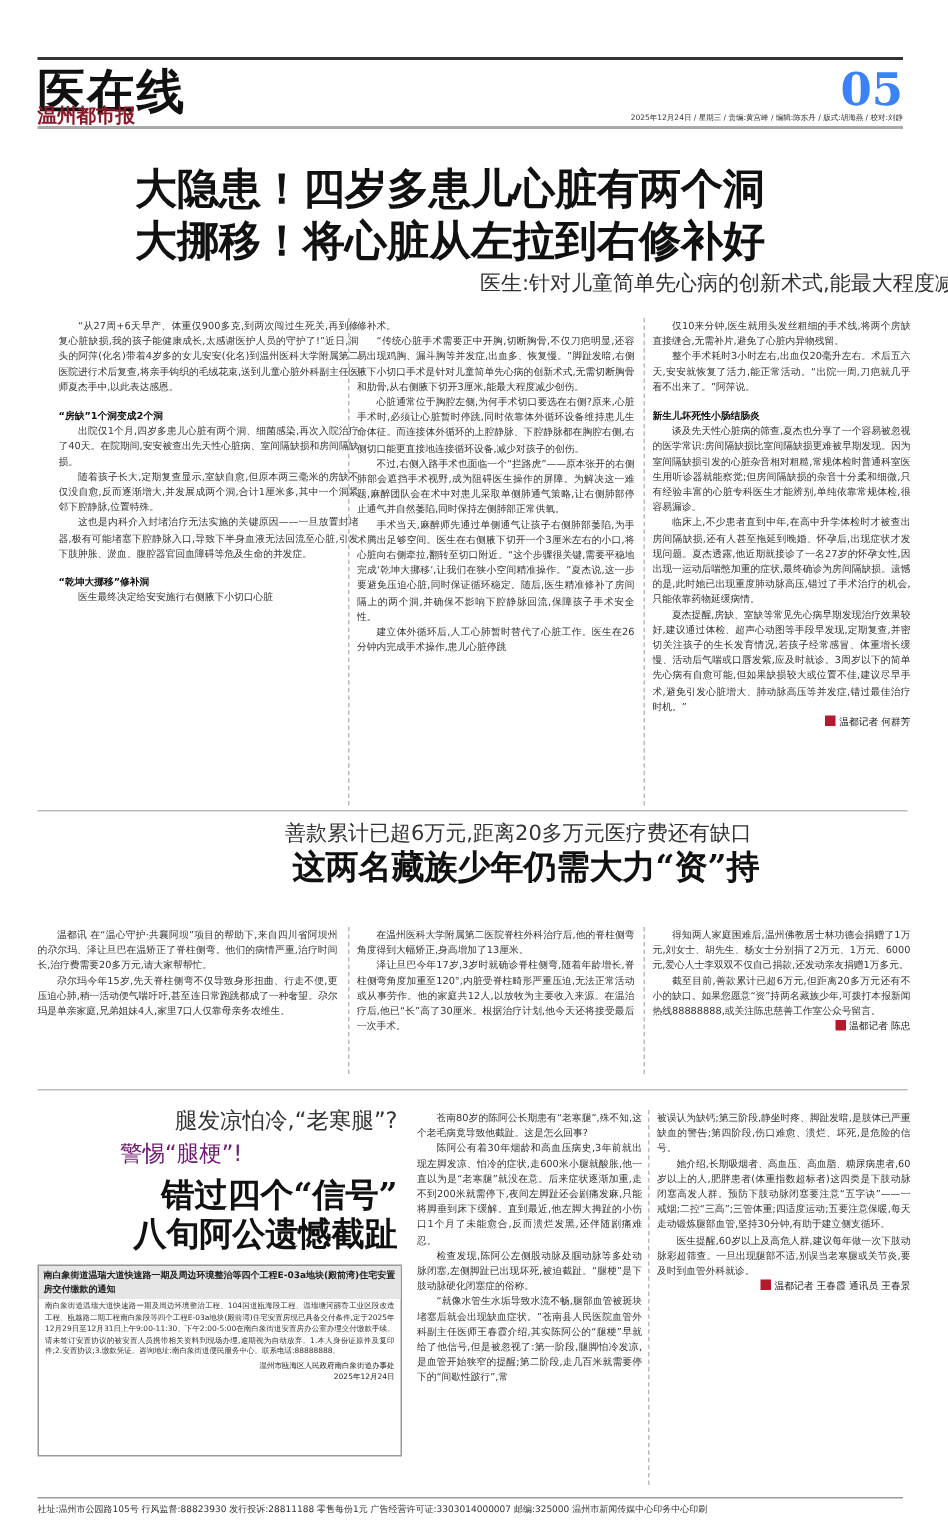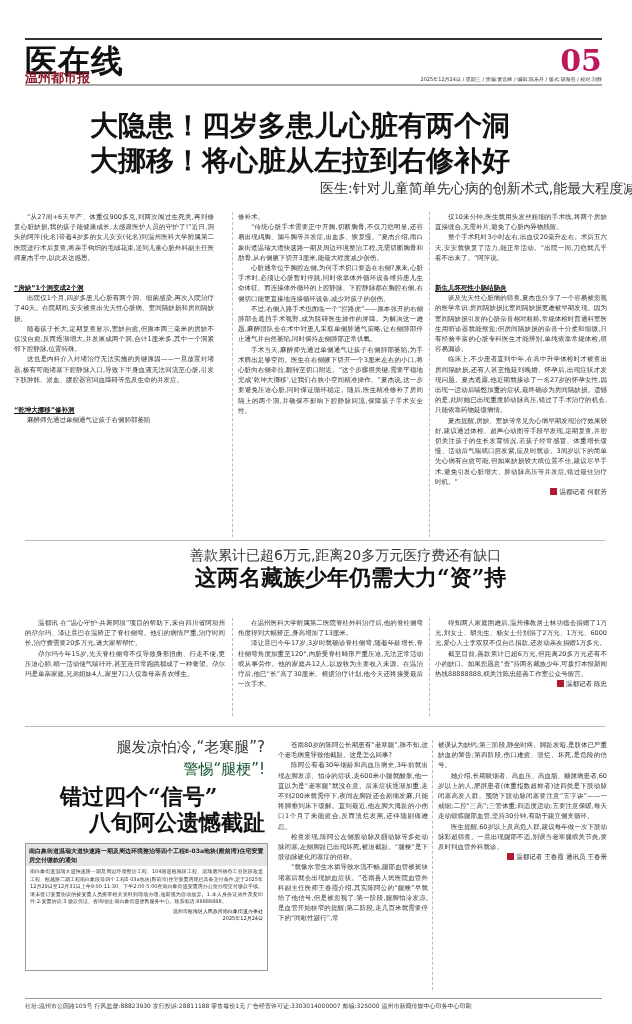--- a/index.html
+++ b/index.html
@@ -2,38 +2,38 @@
 <html><head>
 <meta charset="utf-8">
 <style>
   html,body{margin:0;padding:0;background:#fff;}
   body{width:632px;height:1024px;position:relative;overflow:hidden;font-family:"DejaVu Serif",serif;color:#222;}
   .abs{position:absolute;}
   .rule-top{left:25px;top:38px;width:577px;height:2px;background:#333;}
   .rule-bot{left:25px;top:84px;width:577px;height:2px;background:#aaa;}
   .section{left:25px;top:44px;font-size:32px;font-weight:bold;color:#111;letter-spacing:1px;line-height:34px;}
   .paper{left:25px;top:73px;font-size:13px;font-weight:bold;color:#8b1a2b;line-height:10px;}
-  .pageno{right:30px;top:44px;font-size:30px;font-weight:bold;color:#be185d;line-height:34px;}
+  .pageno{right:30px;top:44px;font-size:30px;font-weight:bold;color:#3b82f6;line-height:34px;}
   .meta{right:30px;top:76px;font-size:5px;color:#333;line-height:6px;white-space:nowrap;font-family:"DejaVu Sans",sans-serif;}
   .h1{left:90px;width:470px;font-size:28px;font-weight:bold;color:#111;line-height:36px;white-space:nowrap;}
   .h1a{top:108px;} .h1b{top:143px;}
   .sub1{left:320px;top:180px;font-size:14px;color:#333;font-family:"DejaVu Sans",sans-serif;white-space:nowrap;}
   .body-text{font-size:6.5px;line-height:10.2px;color:#333;font-family:"DejaVu Sans",sans-serif;text-align:justify;overflow:hidden;}
   .col{position:absolute;}
   .vsep{position:absolute;width:0;border-left:1px dashed #bbb;}
-  .subhead{font-weight:bold;color:#111;margin-top:20px;text-decoration:underline;}
+  .subhead{font-weight:bold;color:#111;margin-top:9px;}
   p{margin:0;text-indent:2em;}
   .byline{text-align:right;color:#222;}
   .byline .sq{display:inline-block;width:7px;height:7px;background:#b01c2e;margin-right:2px;vertical-align:-1px;}
   .hr{position:absolute;height:1px;background:#bbb;}
   .h2sub{left:190px;top:547px;font-size:14px;color:#333;font-family:"DejaVu Sans",sans-serif;white-space:nowrap;}
   .h2{left:195px;top:563px;font-size:22px;font-weight:bold;color:#111;white-space:nowrap;}
   .h3a{left:80px;top:738px;font-size:15px;color:#333;font-family:"DejaVu Sans",sans-serif;white-space:nowrap;text-align:right;width:185px;}
-  .h3b{left:80px;top:760px;font-size:15px;color:#14532d;font-family:"DejaVu Sans",sans-serif;white-space:nowrap;text-align:right;width:185px;}
-  .h3c{left:60px;top:782px;font-size:22px;font-weight:bold;color:#111;white-space:nowrap;width:205px;}
+  .h3b{left:80px;top:760px;font-size:15px;color:#701a75;font-family:"DejaVu Sans",sans-serif;white-space:nowrap;width:185px;}
+  .h3c{left:60px;top:782px;font-size:22px;font-weight:bold;color:#111;white-space:nowrap;text-align:right;width:205px;}
   .h3d{left:60px;top:808px;font-size:22px;font-weight:bold;color:#111;white-space:nowrap;text-align:right;width:205px;}
   .notice{left:25px;top:843px;width:243px;height:128px;border:1px solid #999;box-sizing:border-box;}
   .notice-title{background:#e6e6e6;font-size:6px;font-weight:bold;line-height:9px;padding:2px 3px;font-family:"DejaVu Sans",sans-serif;color:#222;}
   .notice-body{font-size:5px;line-height:7.6px;padding:2px 4px;font-family:"DejaVu Sans",sans-serif;color:#333;text-align:justify;}
   .notice-sign{font-size:5px;text-align:right;padding:0 4px;font-family:"DejaVu Sans",sans-serif;line-height:7px;}
   .footer{left:25px;top:1002px;width:580px;font-size:6px;color:#333;white-space:nowrap;font-family:"DejaVu Sans",sans-serif;}
   .footer-rule{left:25px;top:998px;width:577px;height:1px;background:#999;}
 </style>
 </head>
 <body>
@@ -42,36 +42,37 @@
 <div class="abs section">医在线</div>
 <div class="abs paper">温州都市报</div>
 <div class="abs pageno">05</div>
 <div class="abs meta">2025年12月24日 / 星期三 / 责编:黄宫峰 / 编辑:陈东丹 / 版式:胡海燕 / 校对:刘静</div>
 <div class="abs rule-bot"></div>
 
 <div class="abs h1 h1a">大隐患！四岁多患儿心脏有两个洞</div>
 <div class="abs h1 h1b">大挪移！将心脏从左拉到右修补好</div>
 <div class="abs sub1">医生:针对儿童简单先心病的创新术式,能最大程度减少创伤</div>
 
-<div class="col body-text" style="left:14px;top:212px;width:200px;height:325px;">
+<div class="col body-text" style="left:39px;top:212px;width:200px;height:325px;">
   <p>“从27周+6天早产、体重仅900多克,到两次闯过生死关,再到修复心脏缺损,我的孩子能健康成长,太感谢医护人员的守护了!”近日,洞头的阿萍(化名)带着4岁多的女儿安安(化名)到温州医科大学附属第二医院进行术后复查,将亲手钩织的毛绒花束,送到儿童心脏外科副主任医师夏杰手中,以此表达感恩。</p>
   <div class="subhead">“房缺”1个洞变成2个洞</div>
   <p>出院仅1个月,四岁多患儿心脏有两个洞、细菌感染,再次入院治疗了40天。在院期间,安安被查出先天性心脏病、室间隔缺损和房间隔缺损。</p>
   <p>随着孩子长大,定期复查显示,室缺自愈,但原本两三毫米的房缺不仅没自愈,反而逐渐增大,并发展成两个洞,合计1厘米多,其中一个洞紧邻下腔静脉,位置特殊。</p>
   <p>这也是内科介入封堵治疗无法实施的关键原因——一旦放置封堵器,极有可能堵塞下腔静脉入口,导致下半身血液无法回流至心脏,引发下肢肿胀、淤血、腹腔器官回血障碍等危及生命的并发症。</p>
   <div class="subhead">“乾坤大挪移”修补洞</div>
-  <p>麻醉师先通过单侧通气让孩子右侧肺部萎陷</p>
+  <p>医生最终决定给安安施行右侧腋下小切口心脏</p>
 </div>
 <div class="vsep" style="left:232px;top:212px;height:325px;"></div>
 <div class="col body-text" style="left:238px;top:212px;width:185px;height:325px;">
   <p style="text-indent:0">修补术。</p>
-  <p>“传统心脏手术需要正中开胸,切断胸骨,不仅刀疤明显,还容易出现鸡胸、漏斗胸等并发症,出血多、恢复慢。”夏杰介绍,南白象街道温瑞大道快速路一期及周边环境整治工程,无需切断胸骨和肋骨,从右侧腋下切开3厘米,能最大程度减少创伤。</p>
+  <p>“传统心脏手术需要正中开胸,切断胸骨,不仅刀疤明显,还容易出现鸡胸、漏斗胸等并发症,出血多、恢复慢。”脚趾发暗,右侧腋下小切口手术是针对儿童简单先心病的创新术式,无需切断胸骨和肋骨,从右侧腋下切开3厘米,能最大程度减少创伤。</p>
   <p>心脏通常位于胸腔左侧,为何手术切口要选在右侧?原来,心脏手术时,必须让心脏暂时停跳,同时依靠体外循环设备维持患儿生命体征。而连接体外循环的上腔静脉、下腔静脉都在胸腔右侧,右侧切口能更直接地连接循环设备,减少对孩子的创伤。</p>
   <p>不过,右侧入路手术也面临一个“拦路虎”——原本张开的右侧肺部会遮挡手术视野,成为阻碍医生操作的屏障。为解决这一难题,麻醉团队会在术中对患儿采取单侧肺通气策略,让右侧肺部停止通气并自然萎陷,同时保持左侧肺部正常供氧。</p>
   <p>手术当天,麻醉师先通过单侧通气让孩子右侧肺部萎陷,为手术腾出足够空间。医生在右侧腋下切开一个3厘米左右的小口,将心脏向右侧牵拉,翻转至切口附近。“这个步骤很关键,需要平稳地完成‘乾坤大挪移’,让我们在狭小空间精准操作。”夏杰说,这一步要避免压迫心脏,同时保证循环稳定。随后,医生精准修补了房间隔上的两个洞,并确保不影响下腔静脉回流,保障孩子手术安全性。</p>
+  <p>建立体外循环后,人工心肺暂时替代了心脏工作。医生在26分钟内完成手术操作,患儿心脏停跳</p>
 </div>
 <div class="vsep" style="left:429px;top:212px;height:325px;"></div>
 <div class="col body-text" style="left:435px;top:212px;width:172px;height:325px;">
   <p>仅10来分钟,医生就用头发丝粗细的手术线,将两个房缺直接缝合,无需补片,避免了心脏内异物残留。</p>
   <p>整个手术耗时3小时左右,出血仅20毫升左右。术后五六天,安安就恢复了活力,能正常活动。“出院一周,刀疤就几乎看不出来了。”阿萍说。</p>
   <div class="subhead">新生儿坏死性小肠结肠炎</div>
   <p>谈及先天性心脏病的筛查,夏杰也分享了一个容易被忽视的医学常识:房间隔缺损比室间隔缺损更难被早期发现。因为室间隔缺损引发的心脏杂音相对粗糙,常规体检时普通科室医生用听诊器就能察觉;但房间隔缺损的杂音十分柔和细微,只有经验丰富的心脏专科医生才能辨别,单纯依靠常规体检,很容易漏诊。</p>
   <p>临床上,不少患者直到中年,在高中升学体检时才被查出房间隔缺损,还有人甚至拖延到晚婚、怀孕后,出现症状才发现问题。夏杰透露,他近期就接诊了一名27岁的怀孕女性,因出现一运动后喘憋加重的症状,最终确诊为房间隔缺损。遗憾的是,此时她已出现重度肺动脉高压,错过了手术治疗的机会,只能依靠药物延缓病情。</p>
   <p>夏杰提醒,房缺、室缺等常见先心病早期发现治疗效果较好,建议通过体检、超声心动图等手段早发现,定期复查,并密切关注孩子的生长发育情况,若孩子经常感冒、体重增长缓慢、活动后气喘或口唇发紫,应及时就诊。3周岁以下的简单先心病有自愈可能,但如果缺损较大或位置不佳,建议尽早手术,避免引发心脏增大、肺动脉高压等并发症,错过最佳治疗时机。”</p>
   <div class="byline"><span class="sq"></span><span>温都记者 何群芳</span></div>

